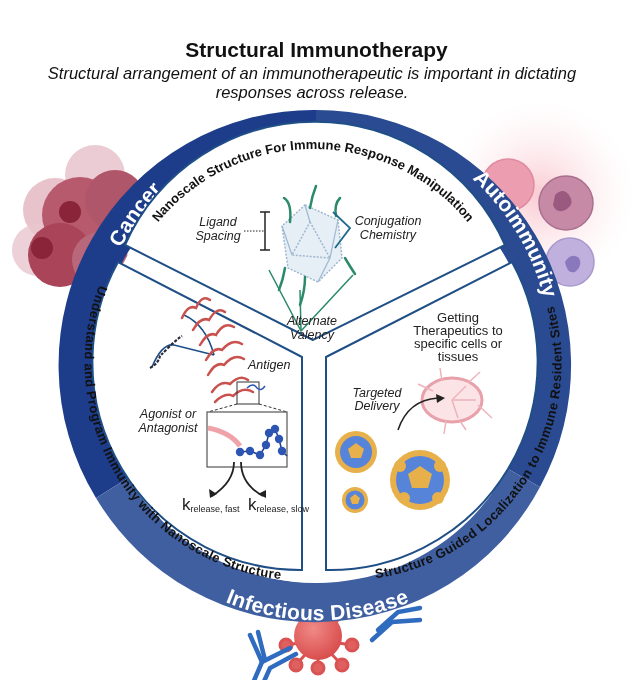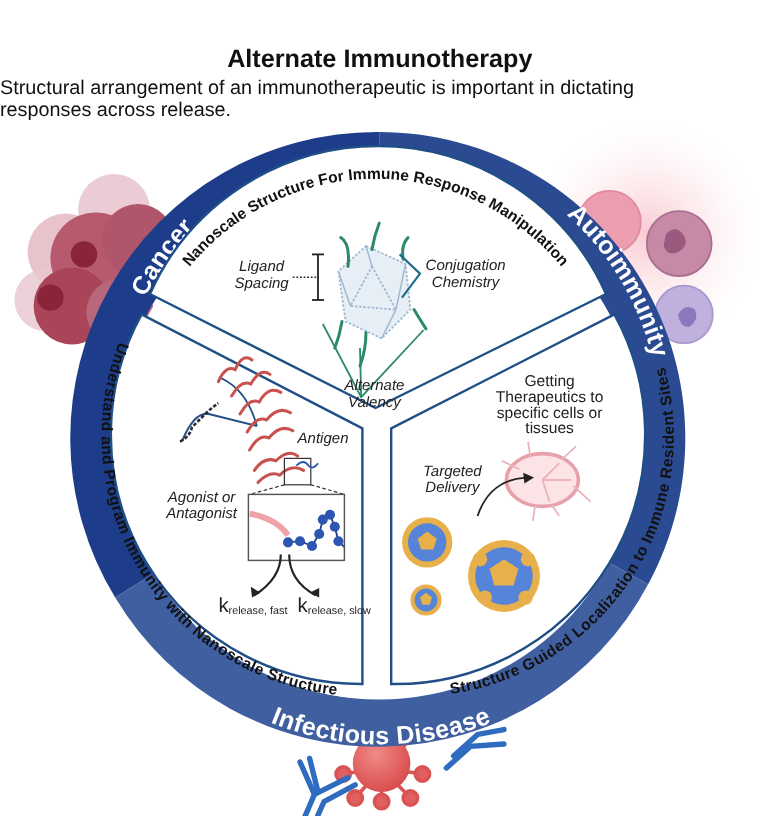--- a/index.html
+++ b/index.html
@@ -1,28 +1,28 @@
 <!DOCTYPE html>
 <html><head>
 <meta charset="utf-8">
 <style>
   html,body{margin:0;padding:0;background:#ffffff;}
   body{width:633px;height:680px;overflow:hidden;position:relative;font-family:"Liberation Sans",sans-serif;}
   .title{position:absolute;left:0;width:633px;top:38px;text-align:center;font-weight:bold;font-size:21px;color:#111;}
-  .subtitle{position:absolute;left:0;width:624px;top:64px;font-size:16.5px;line-height:19px;color:#111;}
+  .subtitle{position:absolute;left:0;width:624px;top:64px;text-align:center;font-style:italic;font-size:16.5px;line-height:19px;color:#111;}
   svg#fig{position:absolute;left:0;top:0;}
   .ring-label{font-family:"Liberation Sans",sans-serif;font-weight:bold;fill:#ffffff;font-size:21px;}
   .panel-title{font-family:"Liberation Sans",sans-serif;font-weight:bold;fill:#111;font-size:13px;}
   .it{font-family:"Liberation Sans",sans-serif;font-style:italic;fill:#222;font-size:12.5px;}
   .nm{font-family:"Liberation Sans",sans-serif;fill:#222;font-size:13px;}
 </style>
 </head>
 <body>
 
-<div class="title">Alternate Immunotherapy</div>
+<div class="title">Structural Immunotherapy</div>
 <div class="subtitle">
   <div>Structural arrangement of  an immunotherapeutic is important in dictating</div>
   <div>responses across release.</div>
 </div>
 
 <svg id="fig" width="633" height="680" viewBox="0 0 633 680">
   <defs>
     <radialGradient id="pinkGlow" cx="50%" cy="50%" r="50%">
       <stop offset="0%" stop-color="#f7b9c2" stop-opacity="0.75"></stop>
       <stop offset="100%" stop-color="#fde9ec" stop-opacity="0"></stop>

